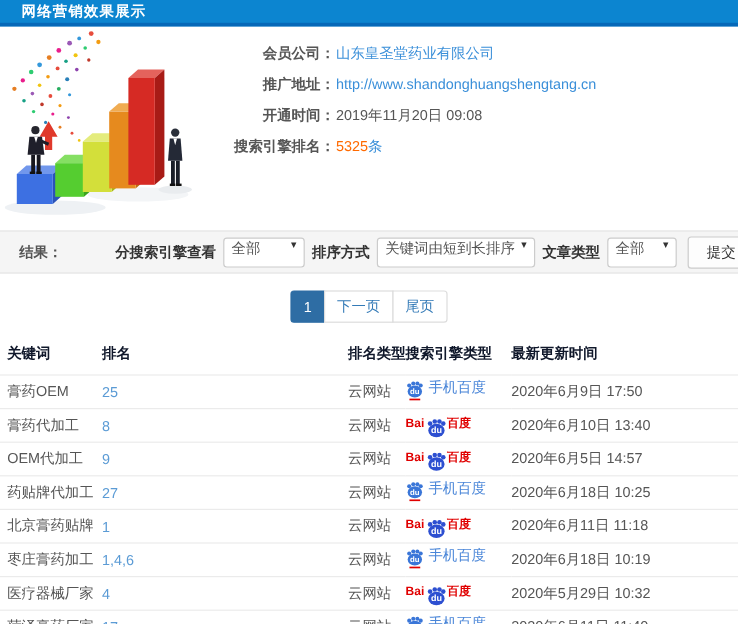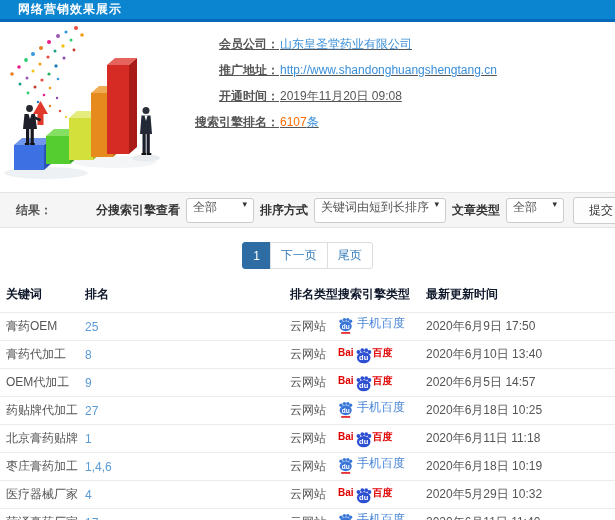--- a/index.html
+++ b/index.html
@@ -13,21 +13,21 @@
     width:615px;height:520px;overflow:hidden;background:#fff;position:relative;
     font-family:"Liberation Sans","DejaVu Sans",sans-serif;font-size:12px;color:#555;
   }
   
   .header{height:22px;background:var(--header-blue);border-bottom:3px solid var(--header-strip);
     display:flex;align-items:center;padding-left:18px;}
   .header .title{color:#fff;font-size:12px;font-weight:bold;letter-spacing:1px;}
   
   .top{display:flex;height:168px;}
   .illu{width:195px;flex:none;}
-  .info{flex:1;padding-top:9px;text-decoration:underline;}
+  .info{flex:1;padding-top:9px;}
   .info-row{display:flex;align-items:center;height:26px;}
   .info-label{width:84px;text-align:right;color:#555;font-weight:bold;flex:none;}
   .info-value{margin-left:1px;color:var(--link-blue);text-decoration:none;}
   .info-value.plain{color:#555;}
   .count-num{color:var(--count-orange);}
   .count-suffix{color:var(--link-blue);}
   
   .filter-bar{height:36px;margin-top:2px;background:#f5f5f5;border-top:1px solid #e4e4e4;
     border-bottom:1px solid #e4e4e4;display:flex;align-items:center;padding-left:16px;}
   .result-label{font-weight:bold;color:#555;}
@@ -167,21 +167,21 @@
     <div class="info-row">
       <span class="info-label">推广地址：</span>
       <a class="info-value" href="#">http://www.shandonghuangshengtang.cn</a>
     </div>
     <div class="info-row">
       <span class="info-label">开通时间：</span>
       <span class="info-value plain">2019年11月20日 09:08</span>
     </div>
     <div class="info-row">
       <span class="info-label">搜索引擎排名：</span>
-      <span class="info-value"><span class="count-num">6107</span><span class="count-suffix">条</span></span>
+      <span class="info-value"><span class="count-num">5325</span><span class="count-suffix">条</span></span>
     </div>
   </div>
 </div>
 
 <div class="filter-bar">
   <span class="result-label">结果：</span>
   <div class="controls">
     <span class="ctl-label">分搜索引擎查看</span>
     <div class="select sel-engine">
       <span>全部</span>

